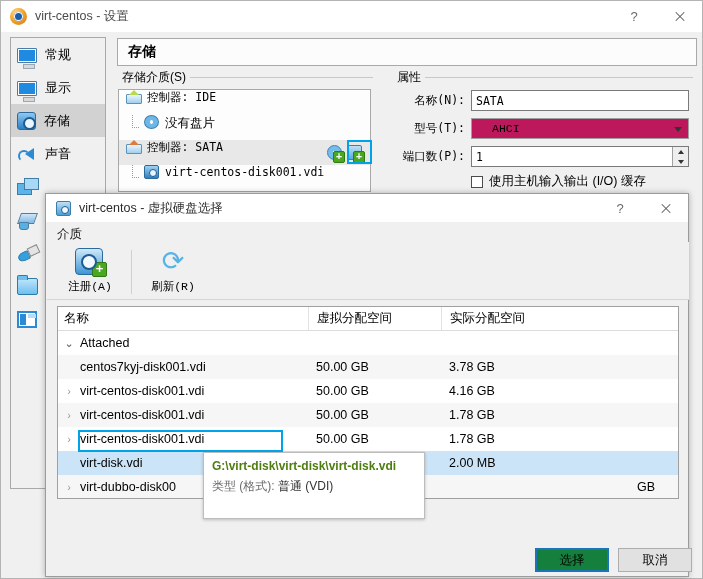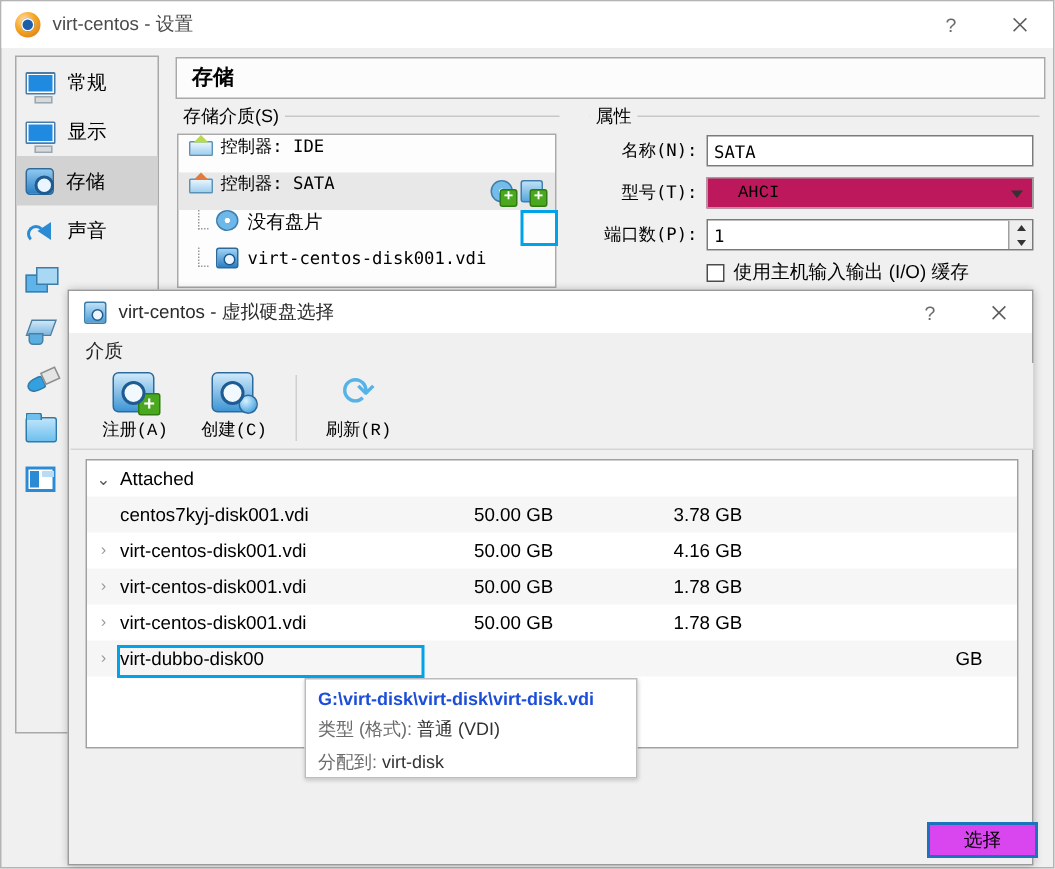--- a/index.html
+++ b/index.html
@@ -285,31 +285,31 @@
     position:absolute; left:78px; top:430px; width:205px; height:22px;
     border:2px solid #00a2e8; pointer-events:none;
   }
 
   
   #tooltip {
     position:absolute; left:203px; top:452px; width:222px; height:67px;
     background:#ffffff; border:1px solid #bcbcbc; padding:6px 8px 0 8px;
     box-shadow:0 1px 3px rgba(0,0,0,0.22);
   }
-  #tooltip .tt-path { font-weight:bold; font-size:12px; color:#1d4ed8; white-space:nowrap; }
+  #tooltip .tt-path { font-weight:bold; font-size:12px; color:#4d7c0f; white-space:nowrap; }
   #tooltip .tt-line { font-size:12px; color:#333; margin-top:5px; }
   #tooltip .tt-dim { color:#6b6b6b; }
 
   
   #dlg-buttons { position:absolute; right:11px; top:548px; display:flex; gap:9px; }
   .btn {
     width:74px; height:24px; display:flex; align-items:center; justify-content:center;
     background:#e1e1e1; border:1px solid #adadad; font-size:12.5px;
   }
-  .btn.default { border:2px solid #1b74bb; background:#d946ef; }
+  .btn.default { border:2px solid #1b74bb; background:#15803d; }
 </style>
 </head>
 <body>
 
 <div id="parent-window">
 
   <div id="parent-titlebar">
     <span class="vbox-logo"></span>
     <span class="title-text">virt-centos - 设置</span>
     <div class="win-btns">
@@ -359,32 +359,32 @@
   <div class="groupbox" id="storage-gb">
     <div class="gb-line" style="left:0; width:255px;"></div>
     <div class="gb-label">存储介质(S)</div>
   </div>
 
   <div id="storage-tree">
     <div class="tree-row">
       <span class="ctrl-ide-icon"></span>
       <span>控制器: IDE</span>
     </div>
+    <div class="tree-row">
+      <span class="tree-indent"></span>
+      <span class="cd-icon"></span>
+      <span class="label-cn">没有盘片</span>
+    </div>
     <div class="tree-row ctrl-sata">
       <span class="ctrl-sata-icon"></span>
       <span>控制器: SATA</span>
       <span class="sata-actions">
         <span class="act-icon act-cd"></span>
         <span class="act-icon act-hd"></span>
       </span>
-    </div>
-    <div class="tree-row">
-      <span class="tree-indent"></span>
-      <span class="cd-icon"></span>
-      <span class="label-cn">没有盘片</span>
     </div>
     <div class="tree-row">
       <span class="tree-indent"></span>
       <span class="hd-icon"></span>
       <span>virt-centos-disk001.vdi</span>
     </div>
   </div>
   <div id="hl-add-hd"></div>
 
   <div class="groupbox" id="props-gb">
@@ -437,34 +437,36 @@
 
   <div id="child-medium-label">介质</div>
 
   <div id="child-toolbar">
     <div class="tb-btn">
       <span class="tbi tbi-disk">
         <span class="badge-plus">+</span>
       </span>
       <span class="tb-label">注册(A)</span>
     </div>
-    <div class="tb-btn">
-      <span class="tbi tbi-disk">
-        <span class="badge-ball"></span>
-      </span>
-      <span class="tb-label">创建(C)</span>
-    </div>
     <div class="tb-sep"></div>
     <div class="tb-btn">
       <span class="tbi-refresh">⟳</span>
       <span class="tb-label">刷新(R)</span>
     </div>
   </div>
 
   <div id="table-wrap">
+    <div id="table-head">
+      <div class="th c-name">
+        <span>名称</span>
+        <span class="th-sortmark">⌃</span>
+      </div>
+      <div class="th c-virt" style="padding-left:8px;">虚拟分配空间</div>
+      <div class="th c-real" style="padding-left:8px;">实际分配空间</div>
+    </div>
 
     <div class="trow">
       <span class="c-name">
         <span class="grp-caret">⌄</span>
         <span>Attached</span>
       </span>
     </div>
 
     <div class="trow alt">
       <span class="c-name">
@@ -495,43 +497,48 @@
 
     <div class="trow">
       <span class="c-name">
           <span class="row-caret">›</span>
           <span>virt-centos-disk001.vdi</span>
         </span>
       <span class="c-virt">50.00 GB</span>
       <span class="c-real">1.78 GB</span>
     </div>
 
+    <div class="trow selected">
+      <span class="c-name">
+          <span class="row-indent"></span>
+          <span>virt-disk.vdi</span>
+        </span>
+      <span class="c-virt">50.00 GB</span>
+      <span class="c-real">2.00 MB</span>
+    </div>
 
     <div class="trow alt">
       <span class="c-name">
           <span class="row-caret">›</span>
           <span>virt-dubbo-disk00</span>
         </span>
       <span class="c-virt"></span>
       <span class="c-real" style="padding-left:196px;">GB</span>
     </div>
 
   </div>
 
 </div>
 
 <div id="tooltip">
   <div class="tt-path">G:\virt-disk\virt-disk\virt-disk.vdi</div>
   <div class="tt-line">
     <span class="tt-dim">类型 (格式):</span>
     <span>普通 (VDI)</span>
   </div>
-  <div class="tt-line">
-    <span class="tt-dim">分配到:</span>
-    <span>virt-disk</span>
-  </div>
 </div>
 
 <div id="sel-outline"></div>
 
 <div id="dlg-buttons">
   <div class="btn default">选择</div>
+  <div class="btn">取消</div>
 </div>
 
 </body></html>

